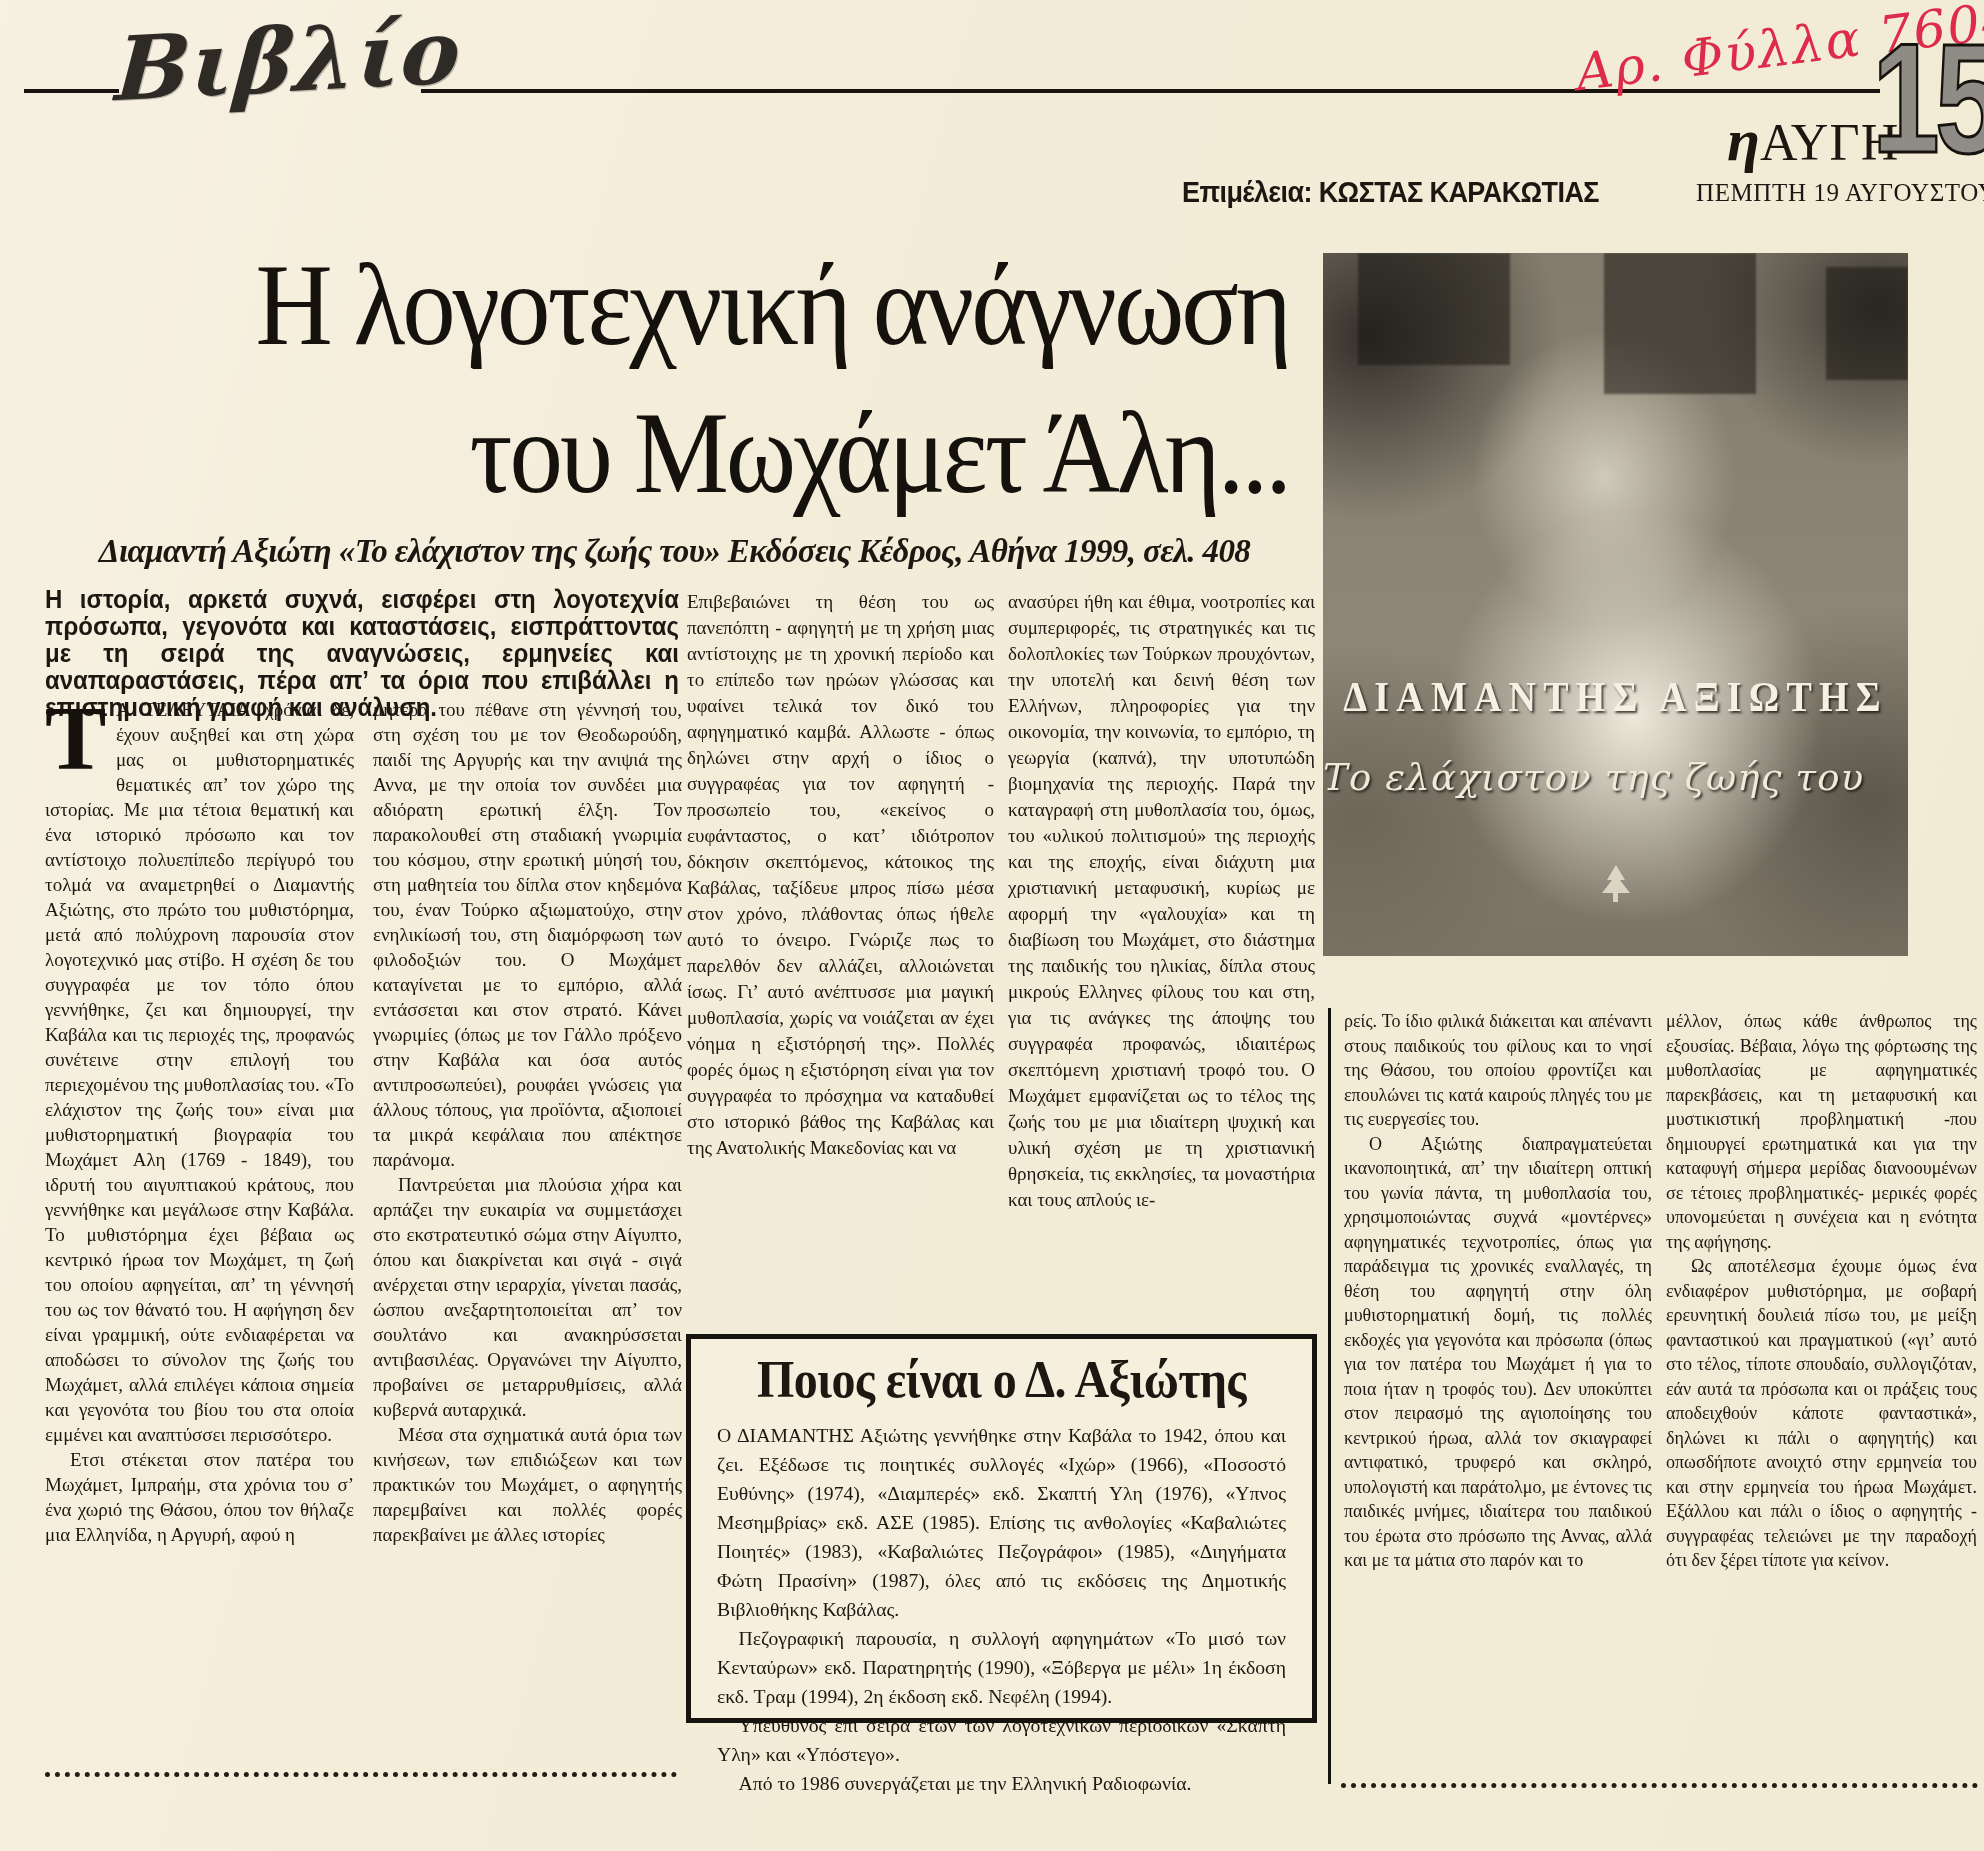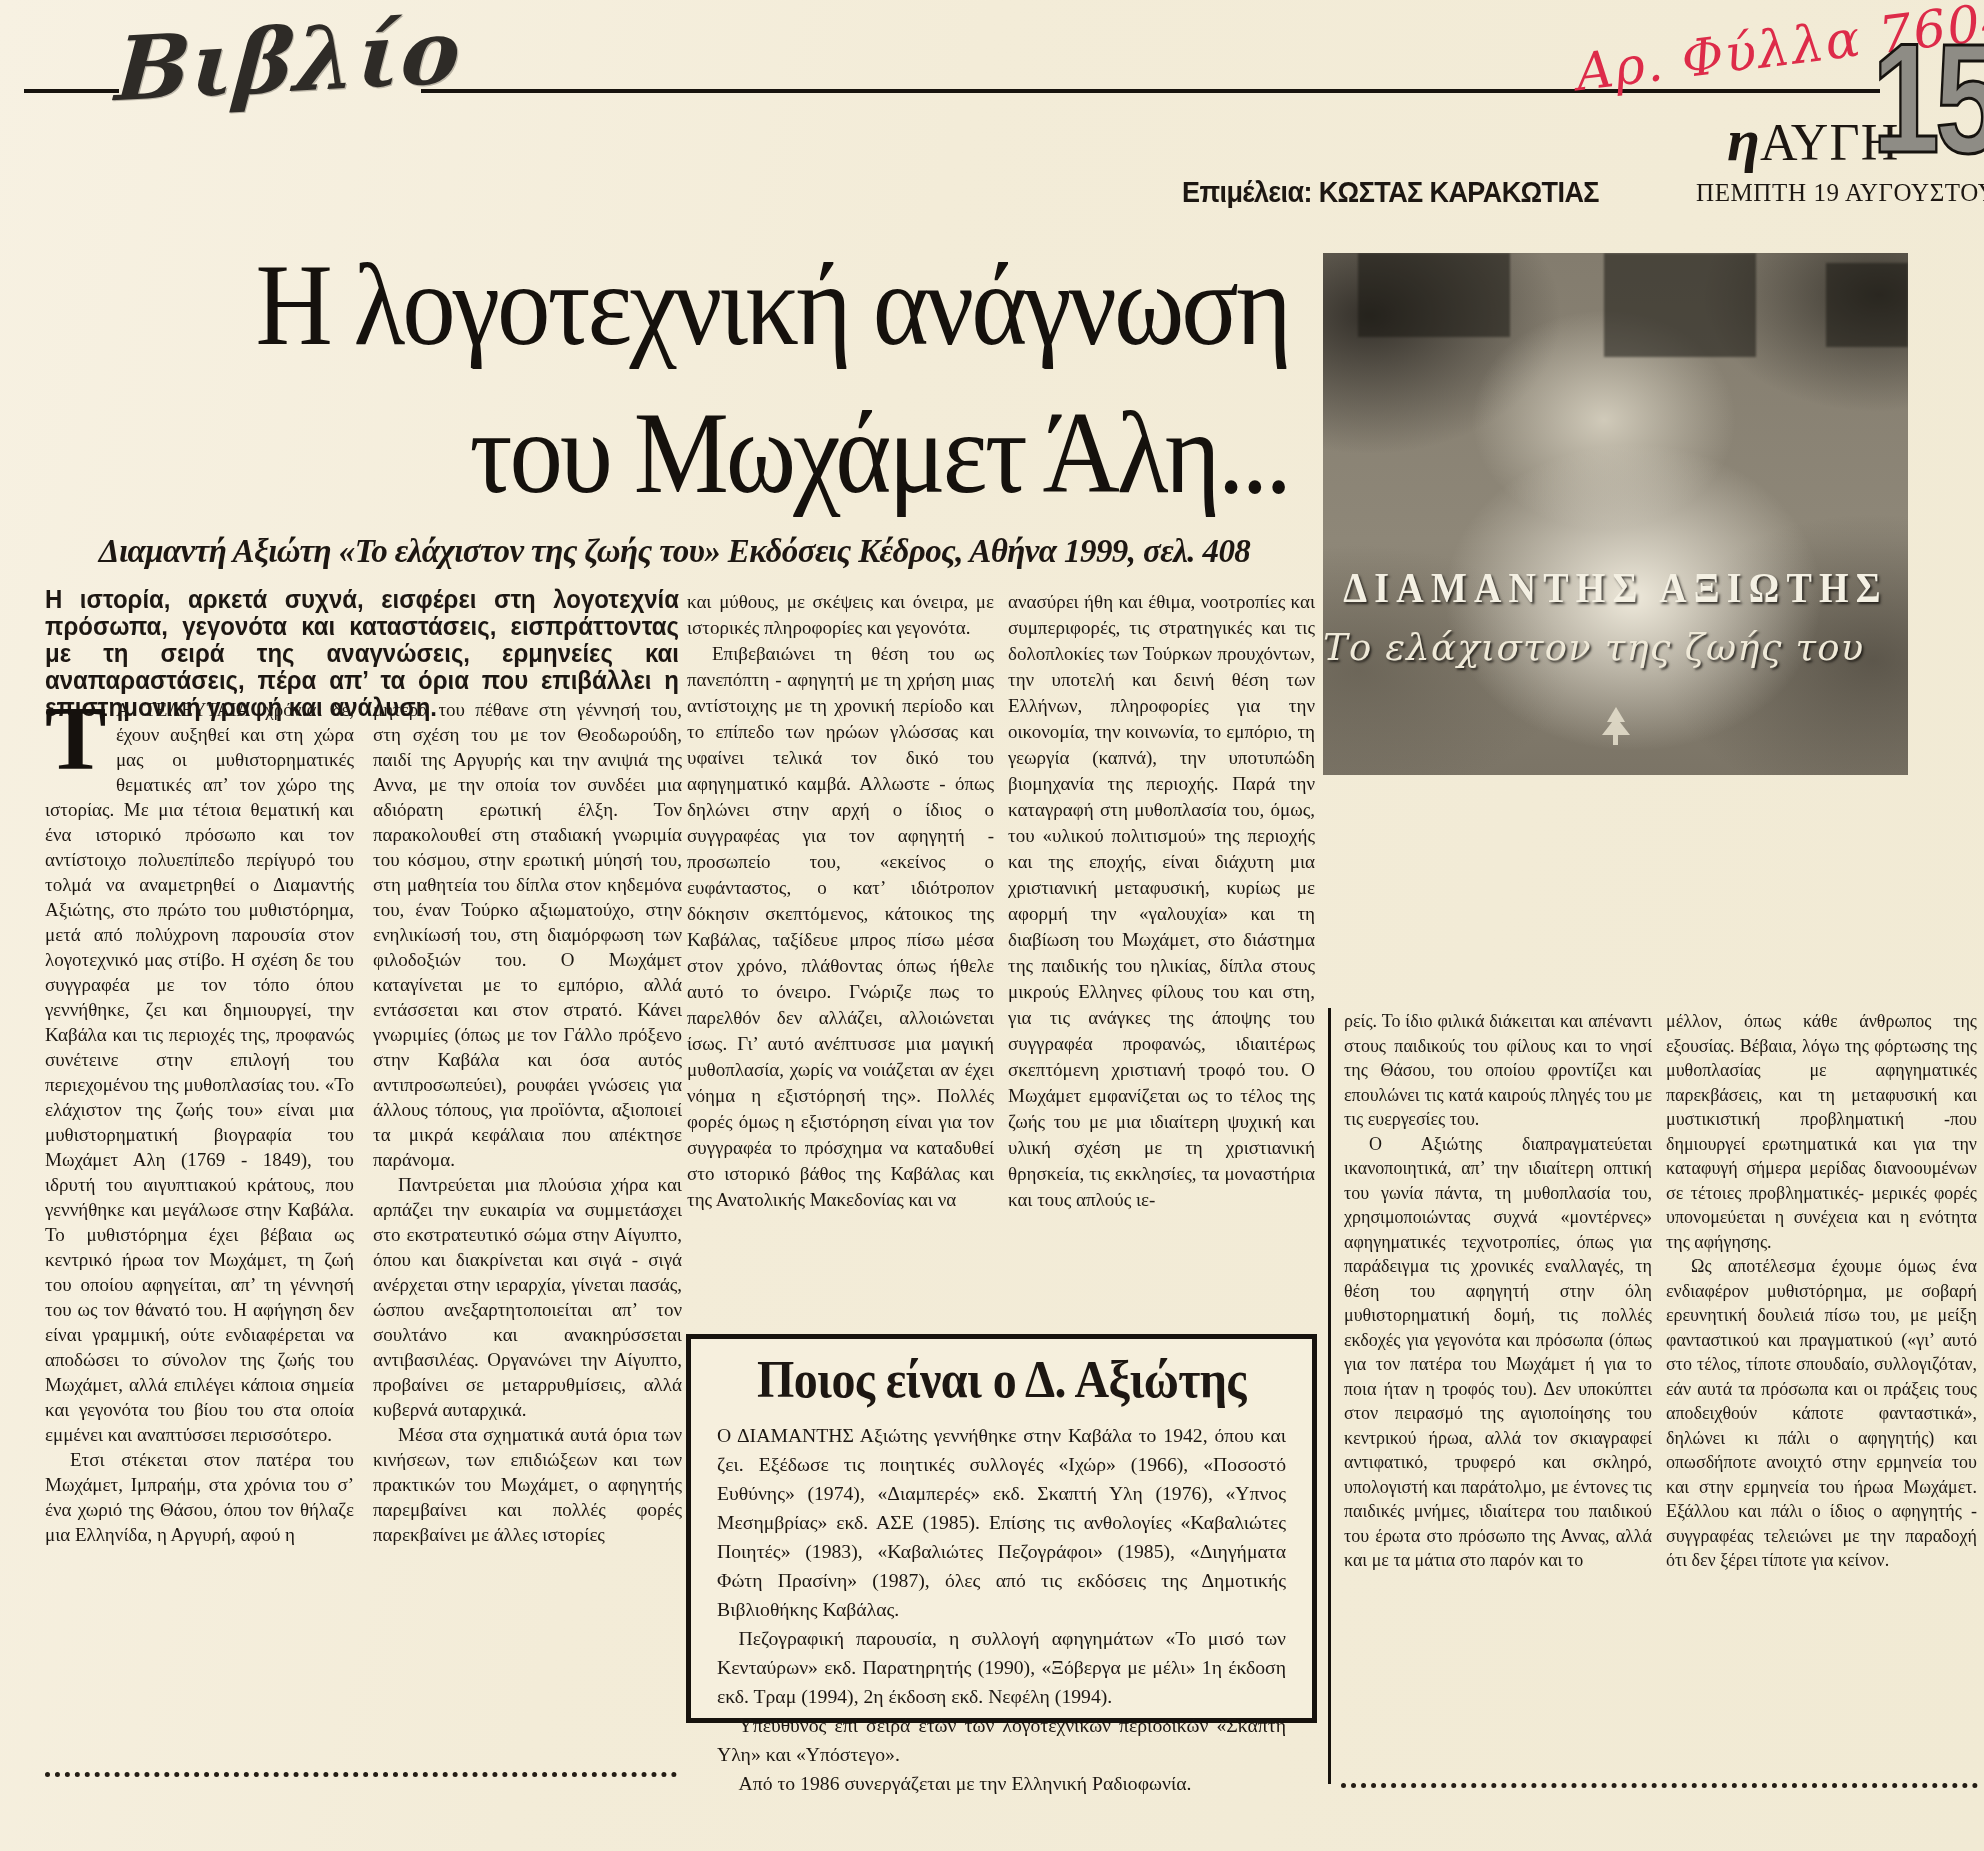--- a/index.html
+++ b/index.html
@@ -66,21 +66,21 @@
     border:5.4px solid #17130e; background:rgba(250,245,230,.4); padding:3.6px 26px 6px 26px;
   }
   .info-box h2{
     margin:8.4px 0 15.5px 0; text-align:center; font-size:48px; font-weight:bold;
     letter-spacing:-0.6px; transform:scaleY(1.12);
   }
   .info-box p{margin:0; font-size:19.7px; line-height:29px; text-align:justify;}
   .info-box p + p{text-indent:21.5px;}
   
   .photo{
-    left:1323px; top:253px; width:585px; height:522px; overflow:hidden;
+    left:1323px; top:253px; width:585px; height:703px; overflow:hidden;
     background:
       radial-gradient(ellipse 46% 42% at 53% 66%, rgba(243,238,224,.95), rgba(243,238,224,0) 70%),
       radial-gradient(ellipse 30% 28% at 48% 32%, rgba(226,220,203,.8), rgba(226,220,203,0) 75%),
       radial-gradient(ellipse 42% 34% at 8% 12%, rgba(32,29,25,.8), rgba(32,29,25,0) 78%),
       radial-gradient(ellipse 40% 30% at 95% 8%, rgba(38,35,29,.75), rgba(38,35,29,0) 75%),
       radial-gradient(ellipse 45% 35% at 94% 78%, rgba(66,61,52,.6), rgba(66,61,52,0) 80%),
       radial-gradient(ellipse 45% 30% at 6% 80%, rgba(90,84,72,.55), rgba(90,84,72,0) 80%),
       linear-gradient(#837c6e,#8e8778 55%,#7b7466);
     text-decoration: underline;
   }
@@ -133,21 +133,20 @@
     <p>Ετσι στέκεται στον πατέρα του Μωχάμετ, Ιμπραήμ, στα χρόνια του σ’ ένα χωριό της Θάσου, όπου τον θήλαζε μια Ελληνίδα, η Αργυρή, αφού η</p>
   </div>
 
   <div class="abs col c12" style="left:366px;top:697px;width:309px;height:1074px;margin-left:7px;">
     <p>μητέρα του πέθανε στη γέννησή του, στη σχέση του με τον Θεοδωρούδη, παιδί της Αργυρής και την ανιψιά της Αννα, με την οποία τον συνδέει μια αδιόρατη ερωτική έλξη. Τον παρακολουθεί στη σταδιακή γνωριμία του κόσμου, στην ερωτική μύησή του, στη μαθητεία του δίπλα στον κηδεμόνα του, έναν Τούρκο αξιωματούχο, στην ενηλικίωσή του, στη διαμόρφωση των φιλοδοξιών του. Ο Μωχάμετ καταγίνεται με το εμπόριο, αλλά εντάσσεται και στον στρατό. Κάνει γνωριμίες (όπως με τον Γάλλο πρόξενο στην Καβάλα και όσα αυτός αντιπροσωπεύει), ρουφάει γνώσεις για άλλους τόπους, για προϊόντα, αξιοποιεί τα μικρά κεφάλαια που απέκτησε παράνομα.</p>
     <p>Παντρεύεται μια πλούσια χήρα και αρπάζει την ευκαιρία να συμμετάσχει στο εκστρατευτικό σώμα στην Αίγυπτο, όπου και διακρίνεται και σιγά - σιγά ανέρχεται στην ιεραρχία, γίνεται πασάς, ώσπου ανεξαρτητοποιείται απ’ τον σουλτάνο και ανακηρύσσεται αντιβασιλέας. Οργανώνει την Αίγυπτο, προβαίνει σε μεταρρυθμίσεις, αλλά κυβερνά αυταρχικά.</p>
     <p>Μέσα στα σχηματικά αυτά όρια των κινήσεων, των επιδιώξεων και των πρακτικών του Μωχάμετ, ο αφηγητής παρεμβαίνει και πολλές φορές παρεκβαίνει με άλλες ιστορίες</p>
   </div>
 
   <div class="abs col c34" style="left:687px;top:589px;width:307px;height:796px;">
-    <p>και μύθους, με σκέψεις και όνειρα, με ιστορικές πληροφορίες και γεγονότα.</p>
     <p>Επιβεβαιώνει τη θέση του ως πανεπόπτη - αφηγητή με τη χρήση μιας αντίστοιχης με τη χρονική περίοδο και το επίπεδο των ηρώων γλώσσας και υφαίνει τελικά τον δικό του αφηγηματικό καμβά. Αλλωστε - όπως δηλώνει στην αρχή ο ίδιος ο συγγραφέας για τον αφηγητή - προσωπείο του, «εκείνος ο ευφάνταστος, ο κατ’ ιδιότροπον δόκησιν σκεπτόμενος, κάτοικος της Καβάλας, ταξίδευε μπρος πίσω μέσα στον χρόνο, πλάθοντας όπως ήθελε αυτό το όνειρο. Γνώριζε πως το παρελθόν δεν αλλάζει, αλλοιώνεται ίσως. Γι’ αυτό ανέπτυσσε μια μαγική μυθοπλασία, χωρίς να νοιάζεται αν έχει νόημα η εξιστόρησή της». Πολλές φορές όμως η εξιστόρηση είναι για τον συγγραφέα το πρόσχημα να καταδυθεί στο ιστορικό βάθος της Καβάλας και της Ανατολικής Μακεδονίας και να</p>
   </div>
 
   <div class="abs col c34" style="left:1008px;top:589px;width:307px;height:796px;">
     <p>ανασύρει ήθη και έθιμα, νοοτροπίες και συμπεριφορές, τις στρατηγικές και τις δολοπλοκίες των Τούρκων προυχόντων, την υποτελή και δεινή θέση των Ελλήνων, πληροφορίες για την οικονομία, την κοινωνία, το εμπόριο, τη γεωργία (καπνά), την υποτυπώδη βιομηχανία της περιοχής. Παρά την καταγραφή στη μυθοπλασία του, όμως, του «υλικού πολιτισμού» της περιοχής και της εποχής, είναι διάχυτη μια χριστιανική μεταφυσική, κυρίως με αφορμή την «γαλουχία» και τη διαβίωση του Μωχάμετ, στο διάστημα της παιδικής του ηλικίας, δίπλα στους μικρούς Ελληνες φίλους του και στη, για τις ανάγκες της άποψης του συγγραφέα προφανώς, ιδιαιτέρως σκεπτόμενη χριστιανή τροφό του. Ο Μωχάμετ εμφανίζεται ως το τέλος της ζωής του με μια ιδιαίτερη ψυχική και υλική σχέση με τη χριστιανική θρησκεία, τις εκκλησίες, τα μοναστήρια και τους απλούς ιε-</p>
   </div>
 
   <div class="abs photo">
     <div class="shade" style="left:6%;top:0;width:26%;height:16%;"></div>
     <div class="shade" style="left:48%;top:0;width:26%;height:20%;"></div>

